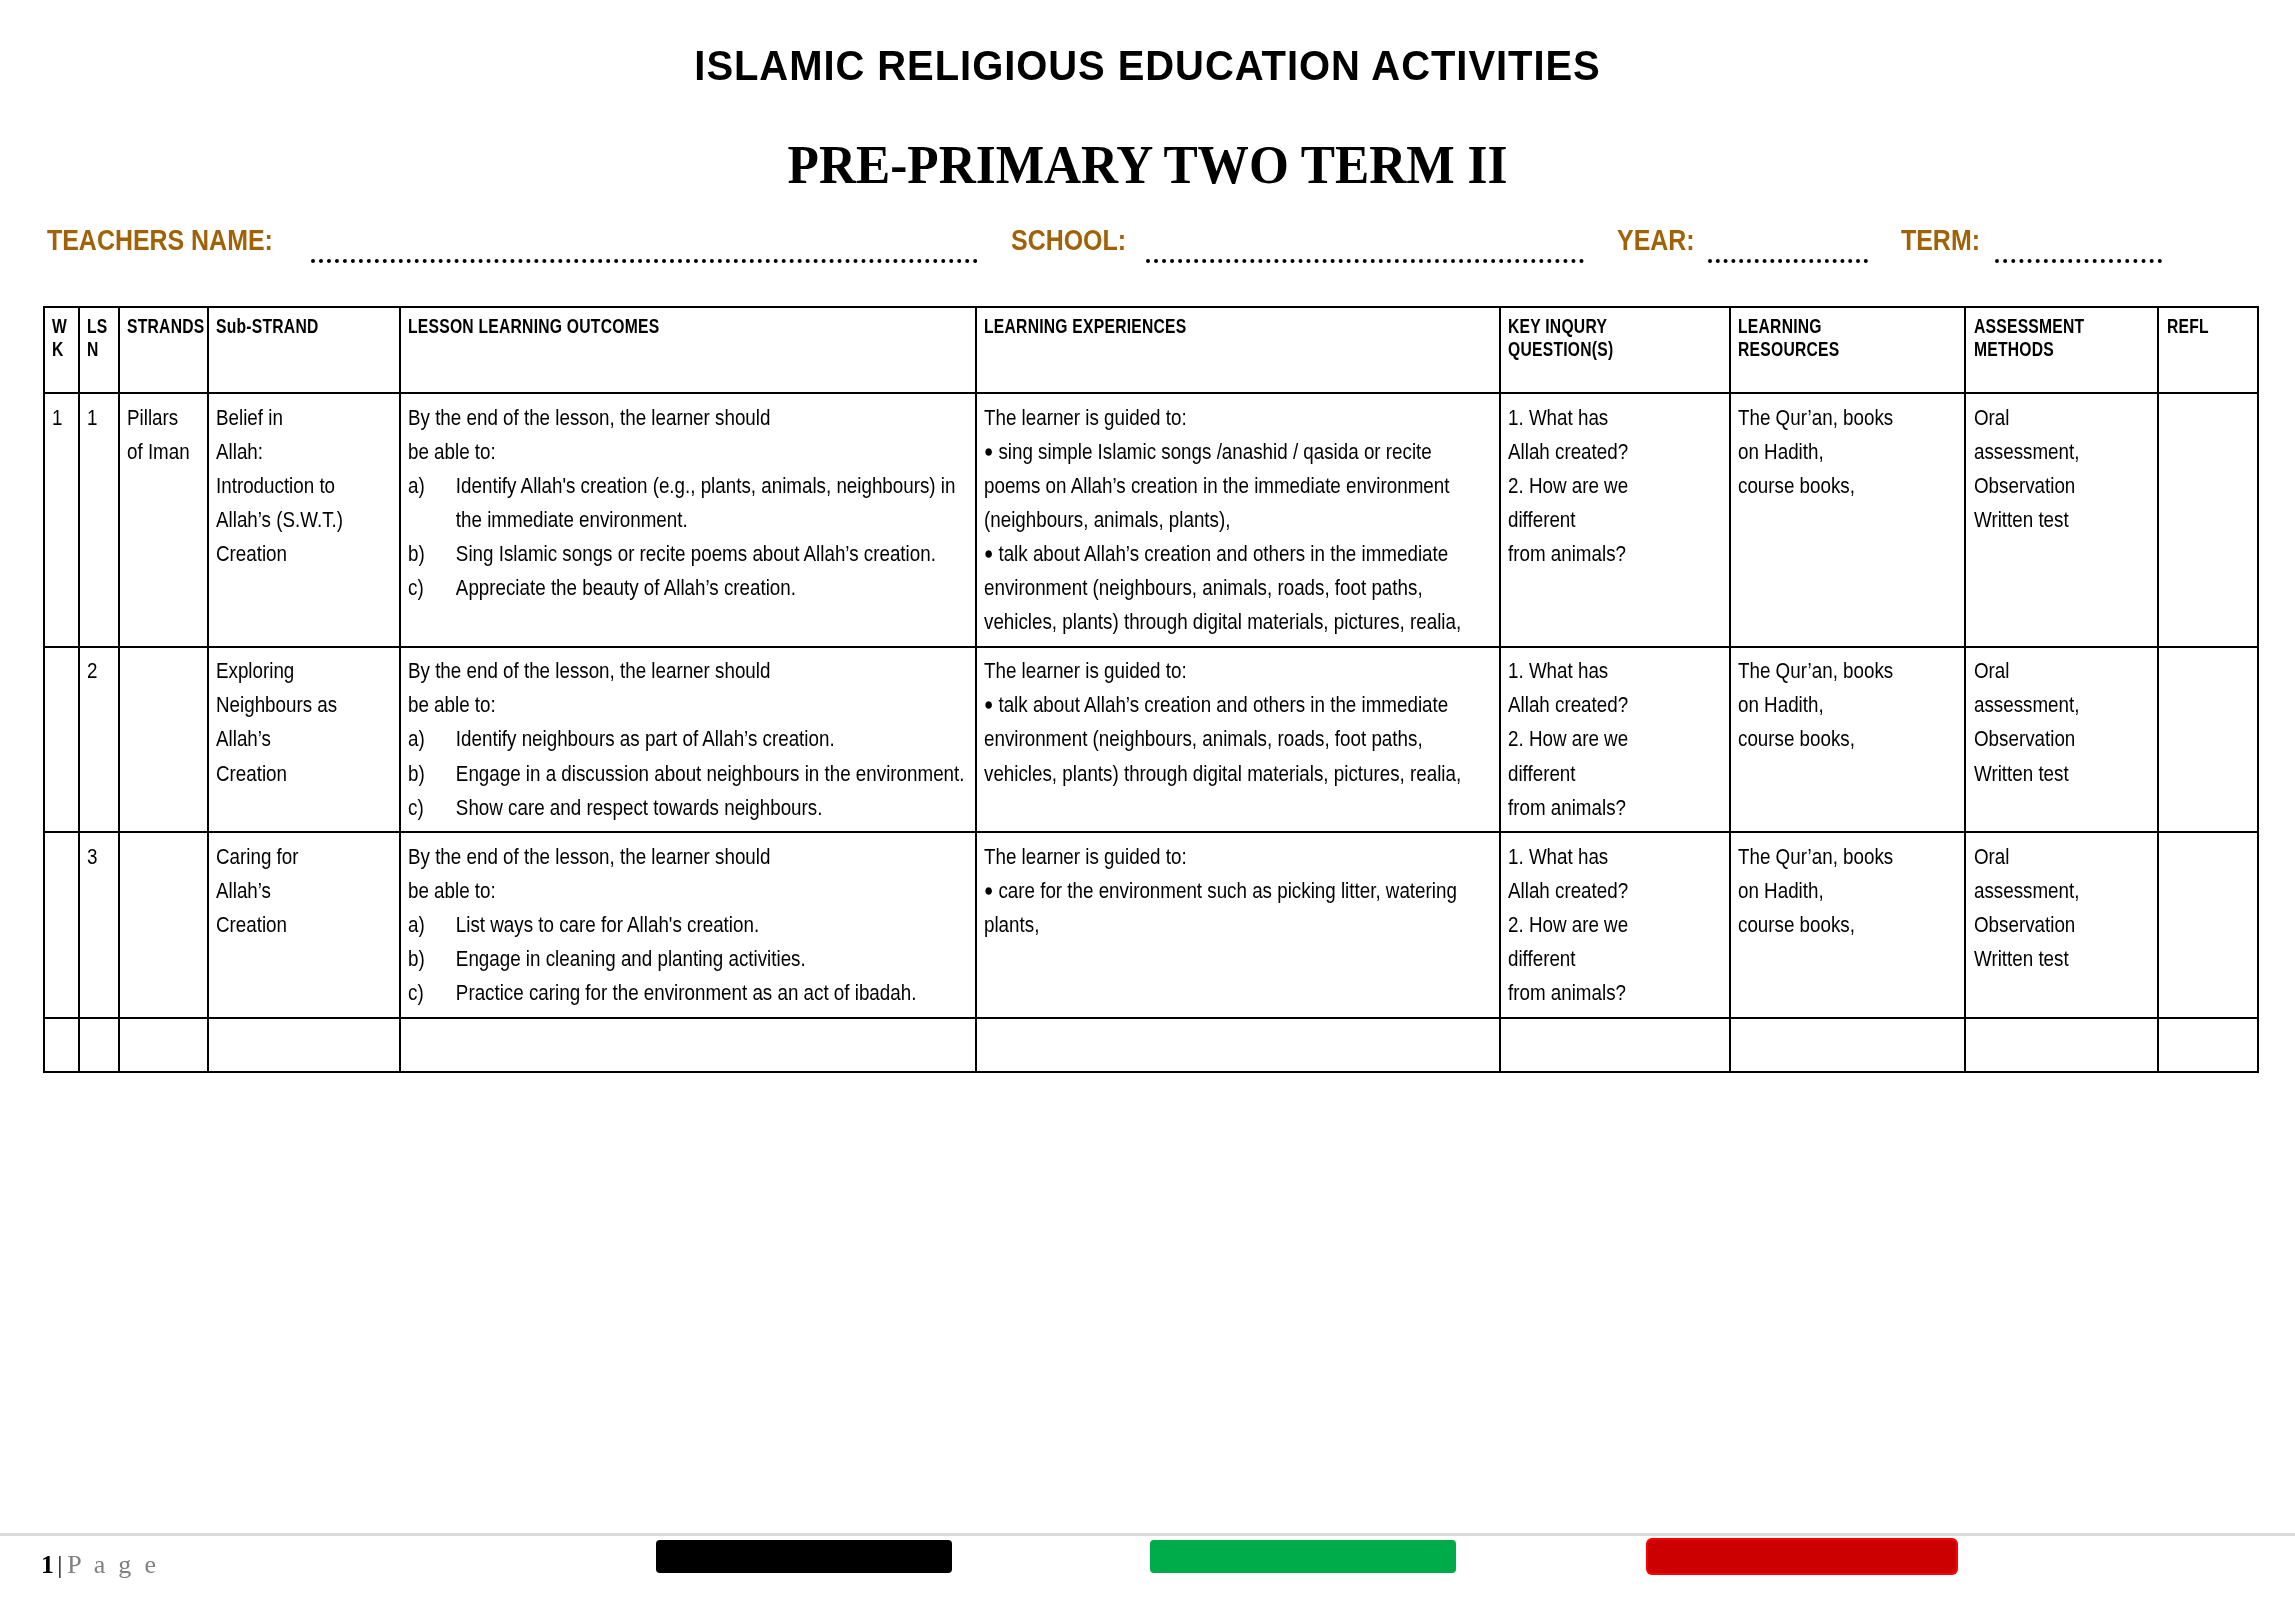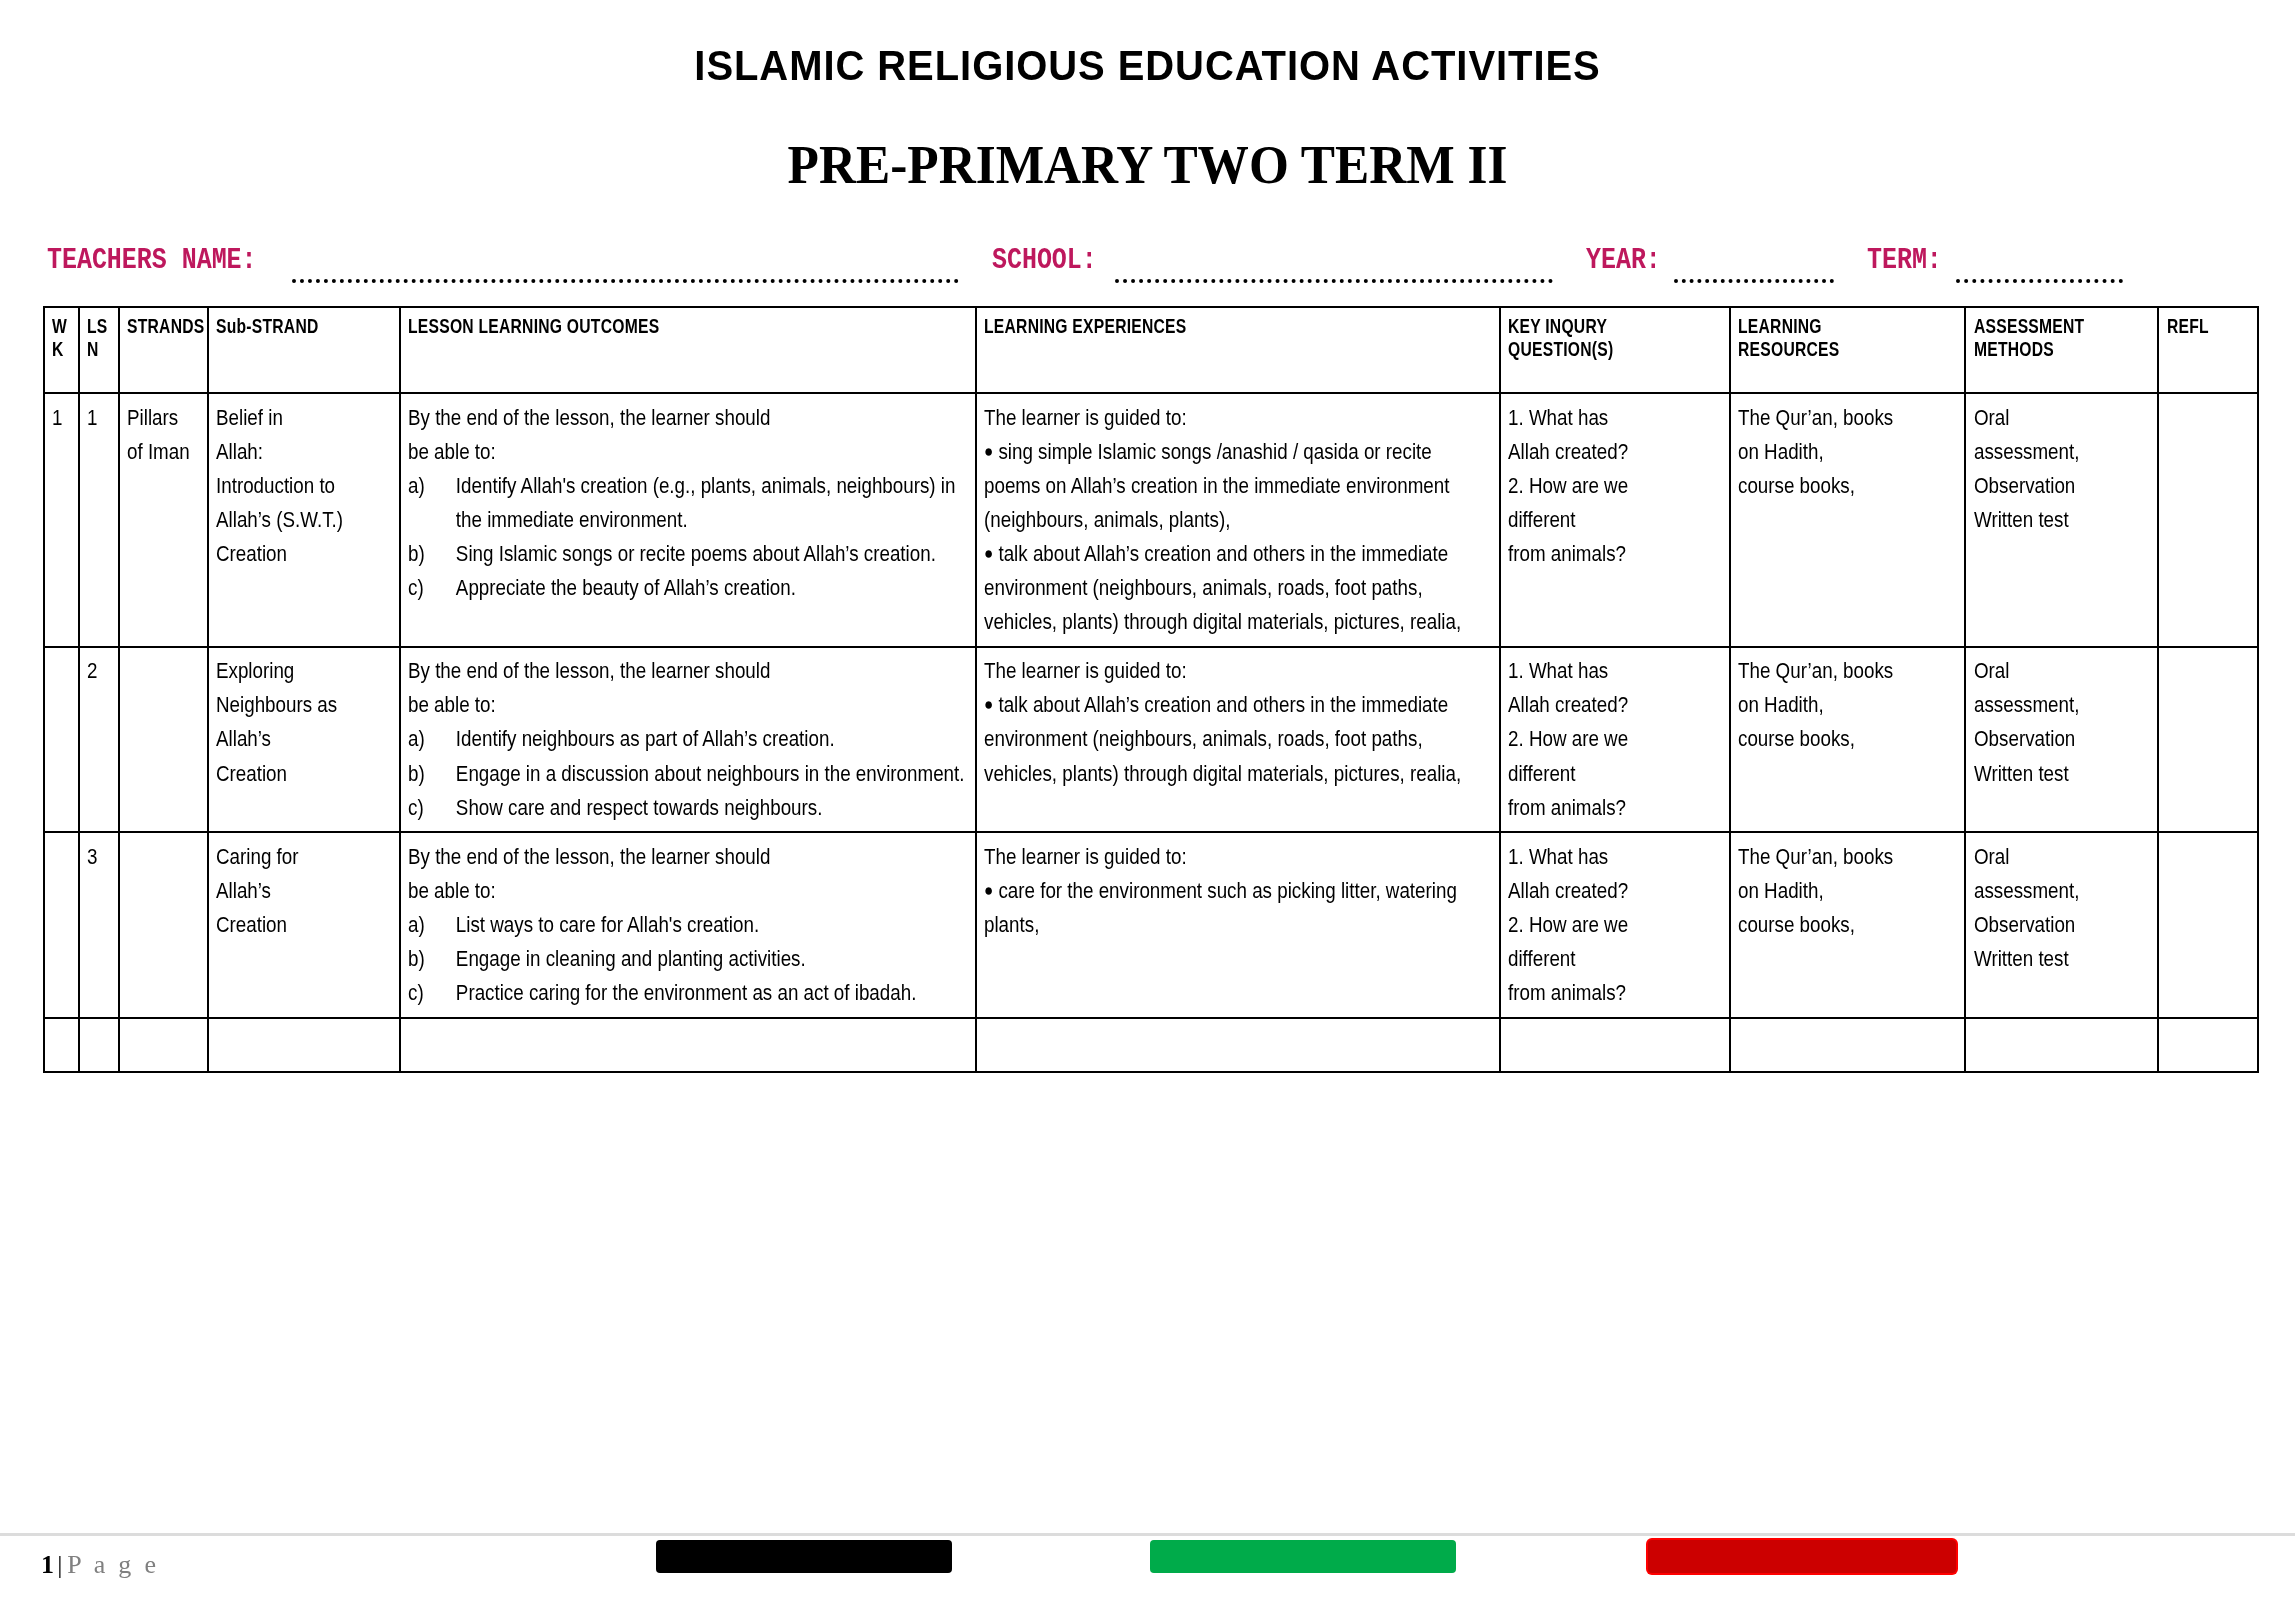--- a/index.html
+++ b/index.html
@@ -47,30 +47,30 @@
     letter-spacing: 0px;
     color: #000;
     transform: scaleX(0.95);
     transform-origin: center top;
     white-space: nowrap;
   }
 
   
   .meta-line {
     position: absolute;
-    top: 244px;
+    top: 224px;
     left: 47px;
     width: 2212px;
     height: 39px;
     display: flex;
     align-items: baseline;
-    font-family: Liberation Mono, monospace;
+    font-family: Liberation Sans, sans-serif;
     font-weight: bold;
     font-size: 29px;
-    color: #be185d;
+    color: #a16207;
     white-space: nowrap;
   }
   .meta-label {
     transform: scaleX(0.86);
     transform-origin: left bottom;
     display: inline-block;
   }
   .dots {
     flex: 0 0 auto;
     border-bottom: 4.6px dotted #000;

